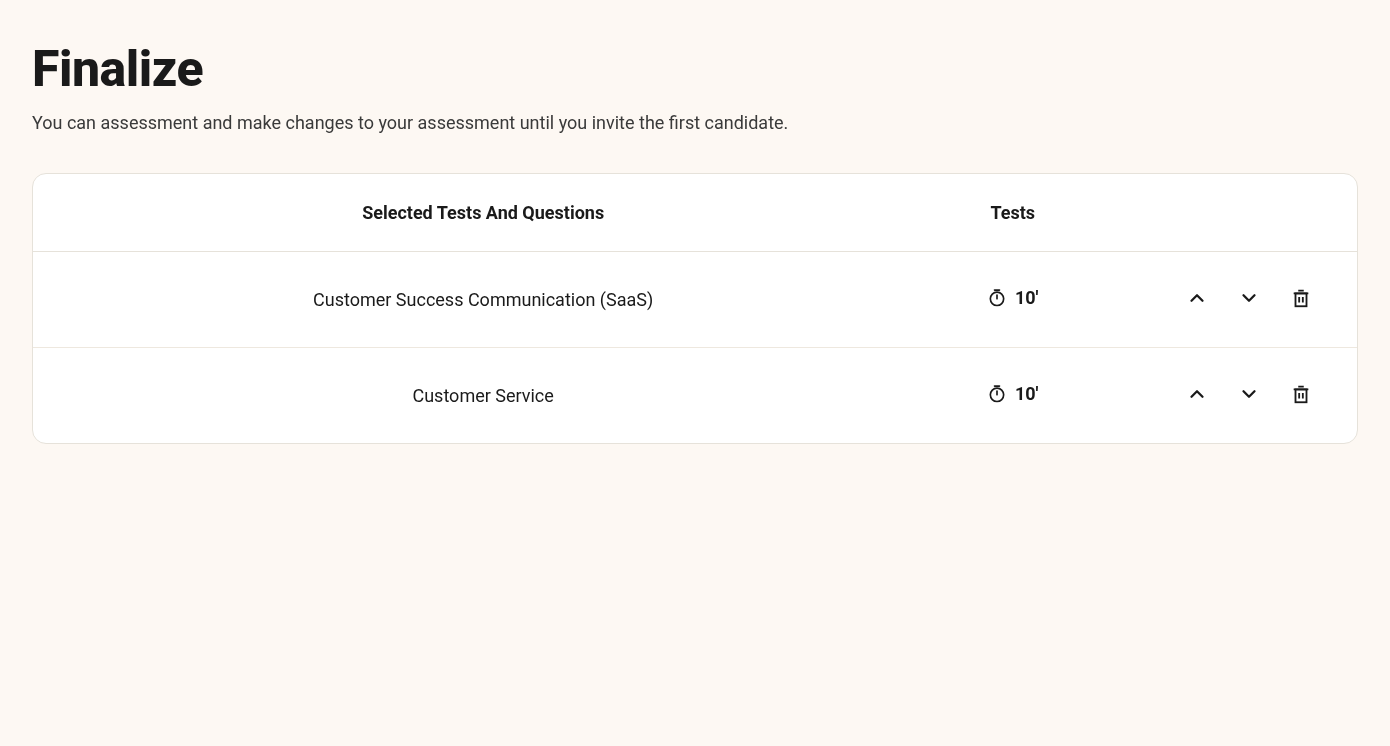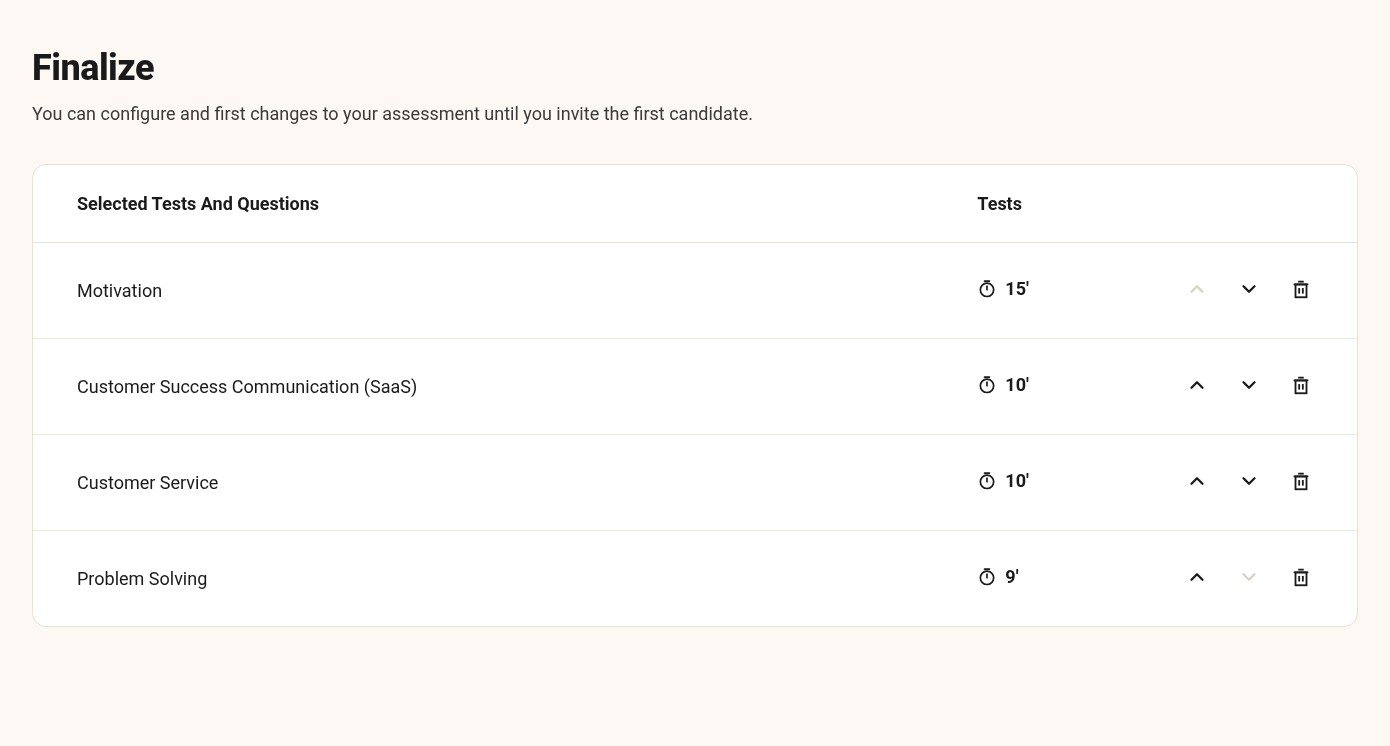--- a/index.html
+++ b/index.html
@@ -5,43 +5,42 @@
     * { box-sizing: border-box; margin: 0; padding: 0; }
     body {
       font-family: -apple-system, BlinkMacSystemFont, "Segoe UI", Roboto, Helvetica, Arial, sans-serif;
       background: #fdf8f3;
       width: 1390px;
       height: 746px;
       padding: 40px 32px;
       color: #1a1a1a;
     }
     .page-title {
-      font-size: 36px;
+      font-size: 50px;
       font-weight: 800;
       letter-spacing: -0.5px;
       margin-bottom: 14px;
-      margin-top: 7px;
     }
     .page-subtitle {
       font-size: 18px;
       color: #3a3a3a;
       margin-bottom: 40px;
     }
     .card {
       background: #fff;
       border: 1px solid #e6e2da;
       border-radius: 14px;
       overflow: hidden;
     }
     table {
       width: 100%;
       border-collapse: collapse;
     }
     th, td {
-      text-align: left;
+      text-align: center;
       vertical-align: middle;
     }
     thead th {
       padding: 28px 44px;
       font-size: 18px;
       font-weight: 700;
       color: #1a1a1a;
       border-bottom: 1px solid #e6e2da;
     }
     tbody tr {
@@ -82,60 +81,32 @@
       padding: 0;
     }
     .icon-btn.disabled { color: #d7d0c5; cursor: default; }
     svg { display: block; }
     td.col-actions { text-align: right; padding-right: 44px; }
   </style>
 </head>
 <body>
 
 <h1 class="page-title">Finalize</h1>
-<p class="page-subtitle">You can configure and first changes to your assessment until you invite the first candidate.</p>
+<p class="page-subtitle">You can assessment and make changes to your assessment until you invite the first candidate.</p>
 
 <div class="card">
   <table>
     <thead>
       <tr>
         <th class="col-name">Selected Tests And Questions</th>
         <th class="col-time">Tests</th>
         <th class="col-actions"></th>
       </tr>
     </thead>
     <tbody id="rows">
-        <tr>
-          <td class="col-name">Motivation</td>
-          <td class="col-time"><span class="time">
-              <span>
-                <svg width="20" height="20" viewBox="0 0 24 24">
-                  <use href="#i-timer"></use>
-                </svg>
-              </span>
-              <span>15'</span>
-            </span></td>
-          <td class="col-actions"><span class="actions">
-              <span class="icon-btn disabled">
-                <svg width="22" height="22" viewBox="0 0 24 24">
-                  <use href="#i-chevron-up"></use>
-                </svg>
-              </span>
-              <span class="icon-btn ">
-                <svg width="22" height="22" viewBox="0 0 24 24">
-                  <use href="#i-chevron-down"></use>
-                </svg>
-              </span>
-              <span class="icon-btn ">
-                <svg width="22" height="22" viewBox="0 0 24 24">
-                  <use href="#i-trash"></use>
-                </svg>
-              </span>
-            </span></td>
-        </tr>
         <tr>
           <td class="col-name">Customer Success Communication (SaaS)</td>
           <td class="col-time"><span class="time">
               <span>
                 <svg width="20" height="20" viewBox="0 0 24 24">
                   <use href="#i-timer"></use>
                 </svg>
               </span>
               <span>10'</span>
             </span></td>
@@ -178,48 +149,20 @@
                   <use href="#i-chevron-down"></use>
                 </svg>
               </span>
               <span class="icon-btn ">
                 <svg width="22" height="22" viewBox="0 0 24 24">
                   <use href="#i-trash"></use>
                 </svg>
               </span>
             </span></td>
         </tr>
-        <tr>
-          <td class="col-name">Problem Solving</td>
-          <td class="col-time"><span class="time">
-              <span>
-                <svg width="20" height="20" viewBox="0 0 24 24">
-                  <use href="#i-timer"></use>
-                </svg>
-              </span>
-              <span>9'</span>
-            </span></td>
-          <td class="col-actions"><span class="actions">
-              <span class="icon-btn ">
-                <svg width="22" height="22" viewBox="0 0 24 24">
-                  <use href="#i-chevron-up"></use>
-                </svg>
-              </span>
-              <span class="icon-btn disabled">
-                <svg width="22" height="22" viewBox="0 0 24 24">
-                  <use href="#i-chevron-down"></use>
-                </svg>
-              </span>
-              <span class="icon-btn ">
-                <svg width="22" height="22" viewBox="0 0 24 24">
-                  <use href="#i-trash"></use>
-                </svg>
-              </span>
-            </span></td>
-        </tr>
       </tbody>
   </table>
 </div>
 
 <svg width="0" height="0" style="position:absolute">
   <defs>
     <g id="i-timer">
       <circle cx="12" cy="13" r="8" fill="none" stroke="currentColor" stroke-width="2"></circle>
       <line x1="12" y1="13" x2="12" y2="8.5" stroke="currentColor" stroke-width="2" stroke-linecap="round"></line>
       <line x1="9" y1="2.5" x2="15" y2="2.5" stroke="currentColor" stroke-width="2" stroke-linecap="round"></line>

